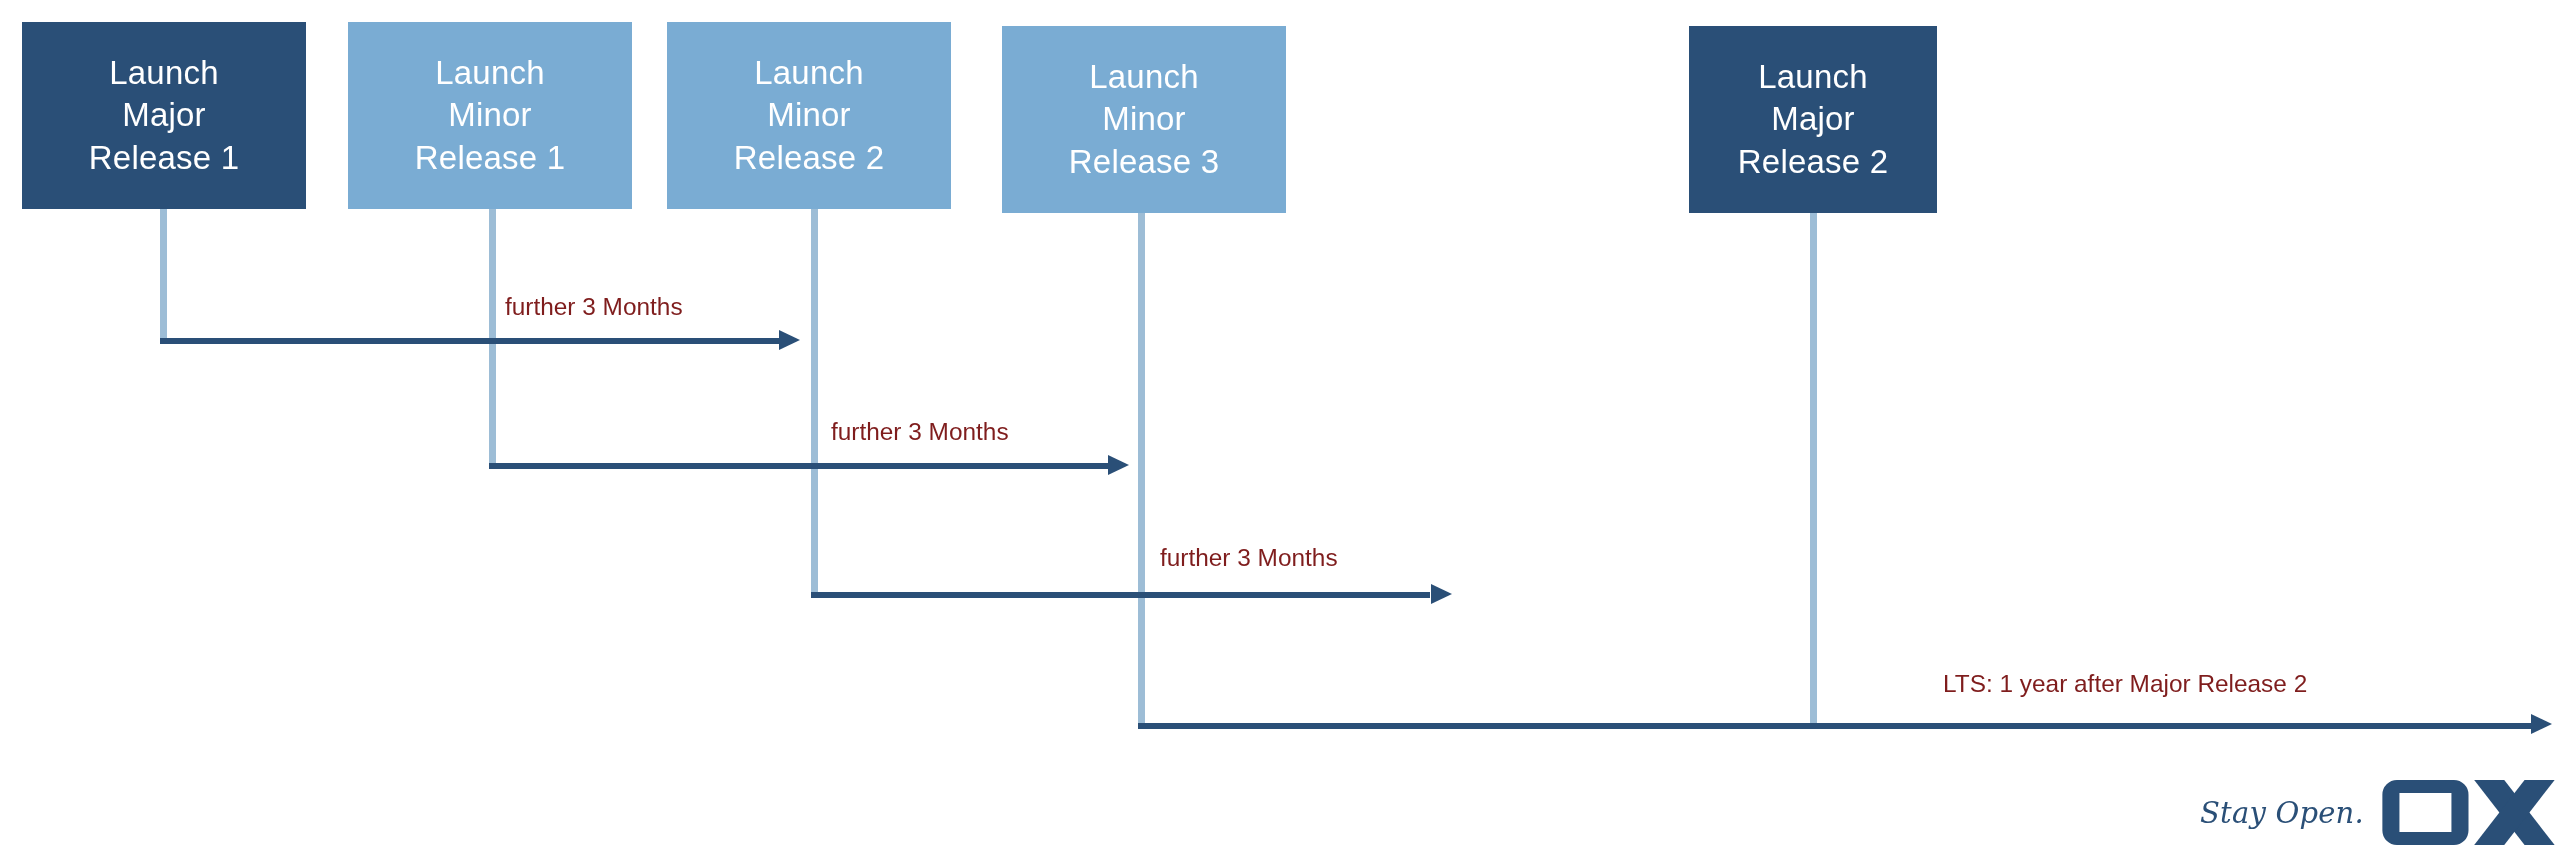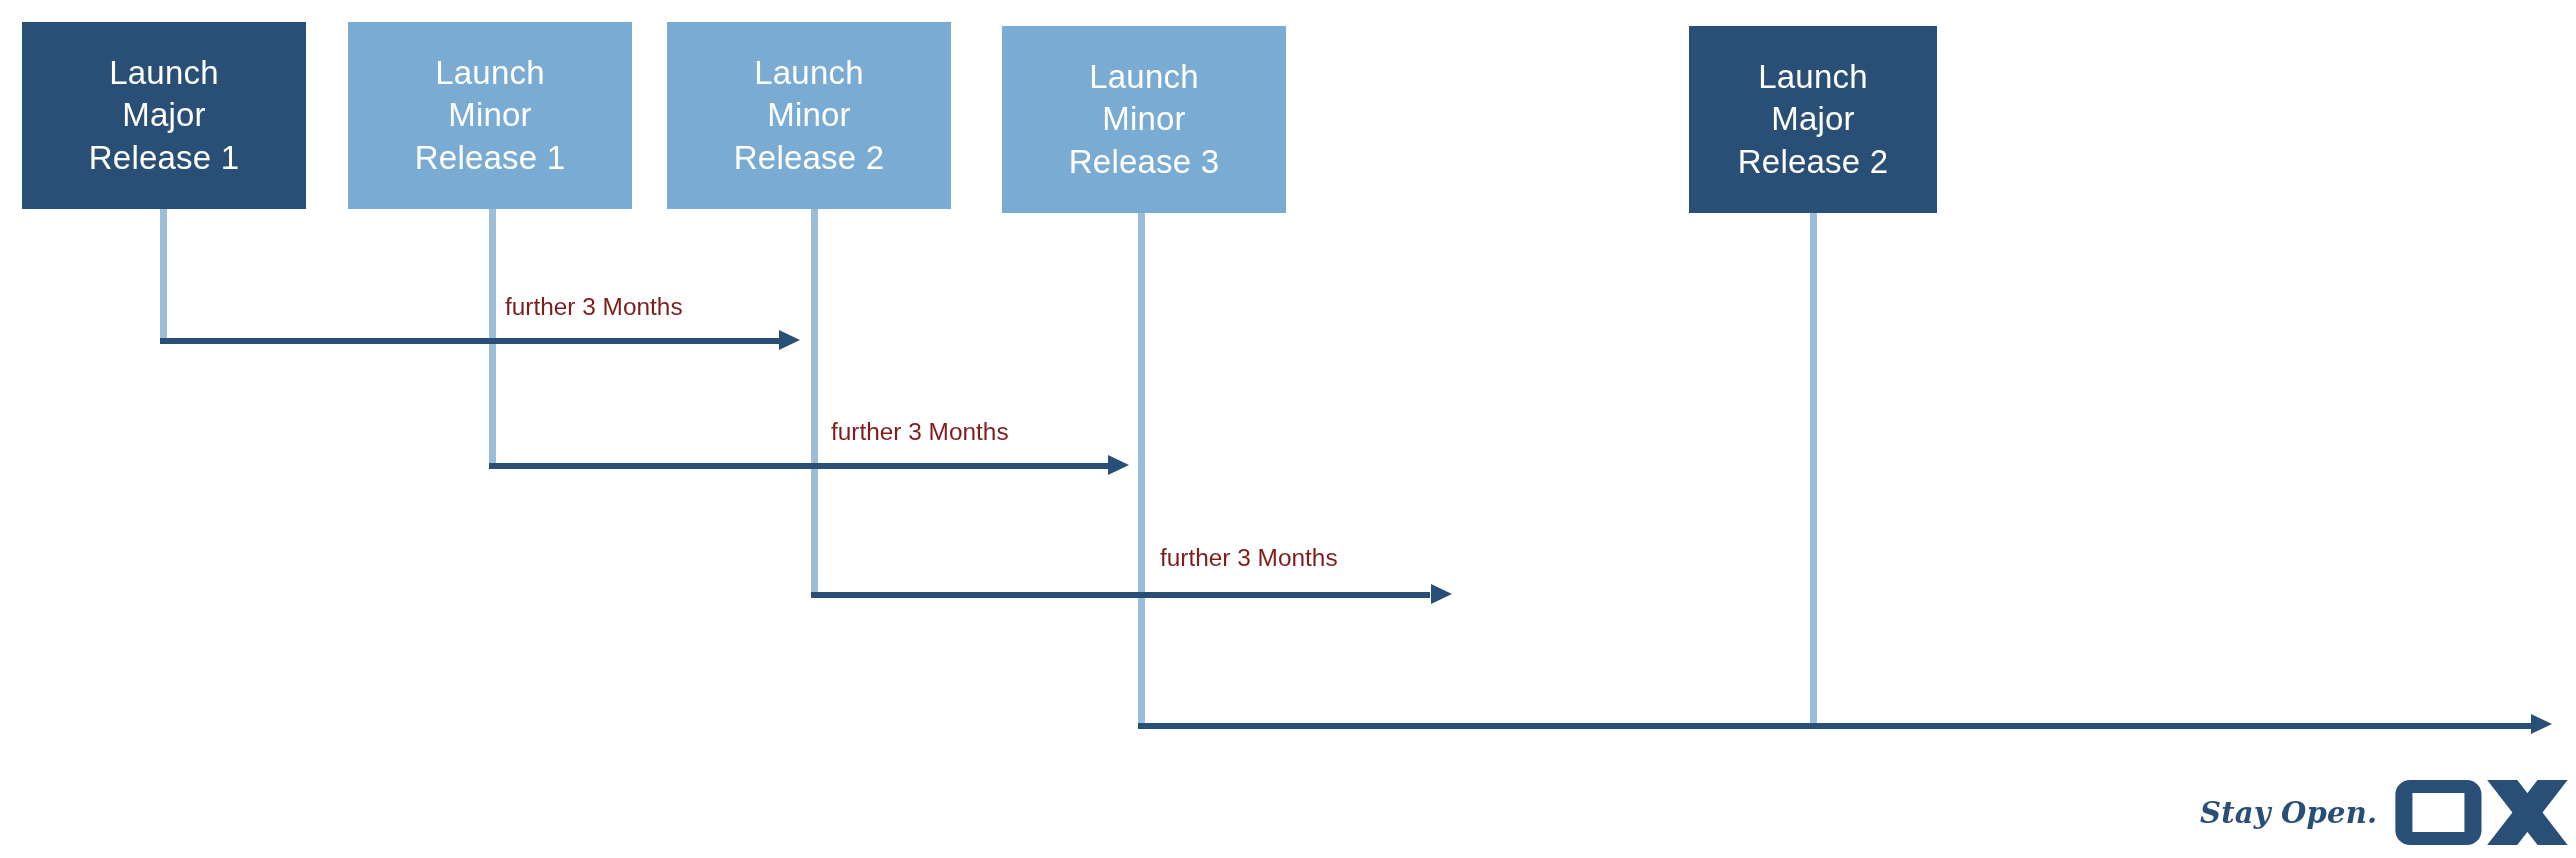--- a/index.html
+++ b/index.html
@@ -58,21 +58,20 @@
     position: absolute;
     color: #7f1d1d;
     font-size: 24.4px;
     white-space: nowrap;
     user-select: none;
   }
   .brand {
     position: absolute;
     display: flex;
     align-items: center;
-    font-weight: bold;
   }
   .brand-tagline {
     font-family: "DejaVu Serif", serif;
     font-style: italic;
     font-size: 29px;
     color: #2a4f77;
     letter-spacing: 0.2px;
     white-space: nowrap;
   }
   .brand-logo {
@@ -132,20 +131,21 @@
   <div class="arrow-line" style="left:489px; top:463px; width:619px;"></div>
   <div class="arrow-head" style="left:1108px; top:455px;"></div>
   <span class="arrow-label" style="left:831px; top:418px;">further 3 Months</span>
 
   <div class="arrow-line" style="left:811px; top:592px; width:619px;"></div>
   <div class="arrow-head" style="left:1431px; top:584px;"></div>
   <span class="arrow-label" style="left:1160px; top:544px;">further 3 Months</span>
 
   <div class="arrow-line" style="left:1138px; top:723px; width:1393px;"></div>
   <div class="arrow-head" style="left:2531px; top:714px;"></div>
+  <span class="arrow-label" style="left:1943px; top:670px;">LTS: 1 year after Major Release 2</span>
 
   <div class="brand" style="left:2200px; top:780px;">
     <span class="brand-tagline">Stay Open.</span>
     <span class="brand-logo">
       <svg width="173" height="65" viewBox="0 0 212 80" xmlns="http://www.w3.org/2000/svg" aria-hidden="true">
         <path d="M18 0 H88 a18 18 0 0 1 18 18 V62 a18 18 0 0 1 -18 18 H18 A18 18 0 0 1 0 62 V18 A18 18 0 0 1 18 0 Z
                  M21 16 H85 V64 H21 Z" fill="#2a4f77" fill-rule="evenodd"></path>
         <path d="M113 0 H150 L212 80 H175 Z" fill="#2a4f77"></path>
         <path d="M175 0 H212 L150 80 H113 Z" fill="#2a4f77"></path>
       </svg>

